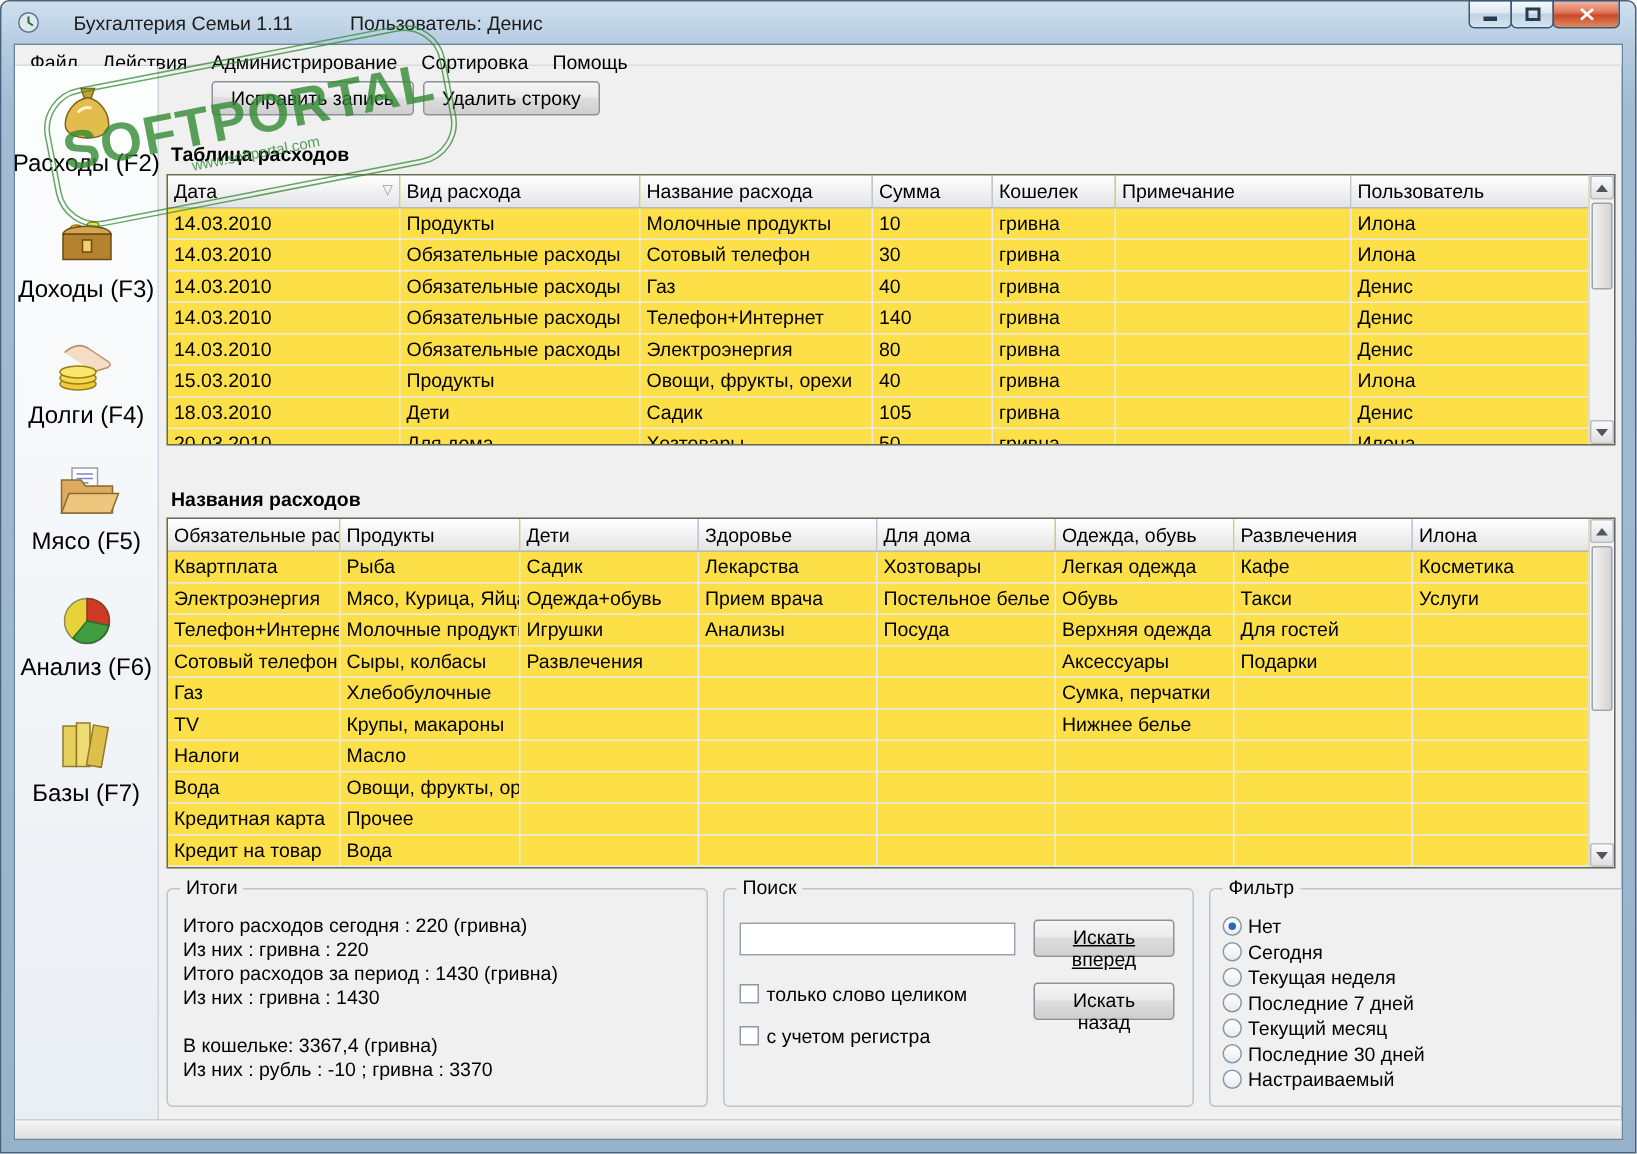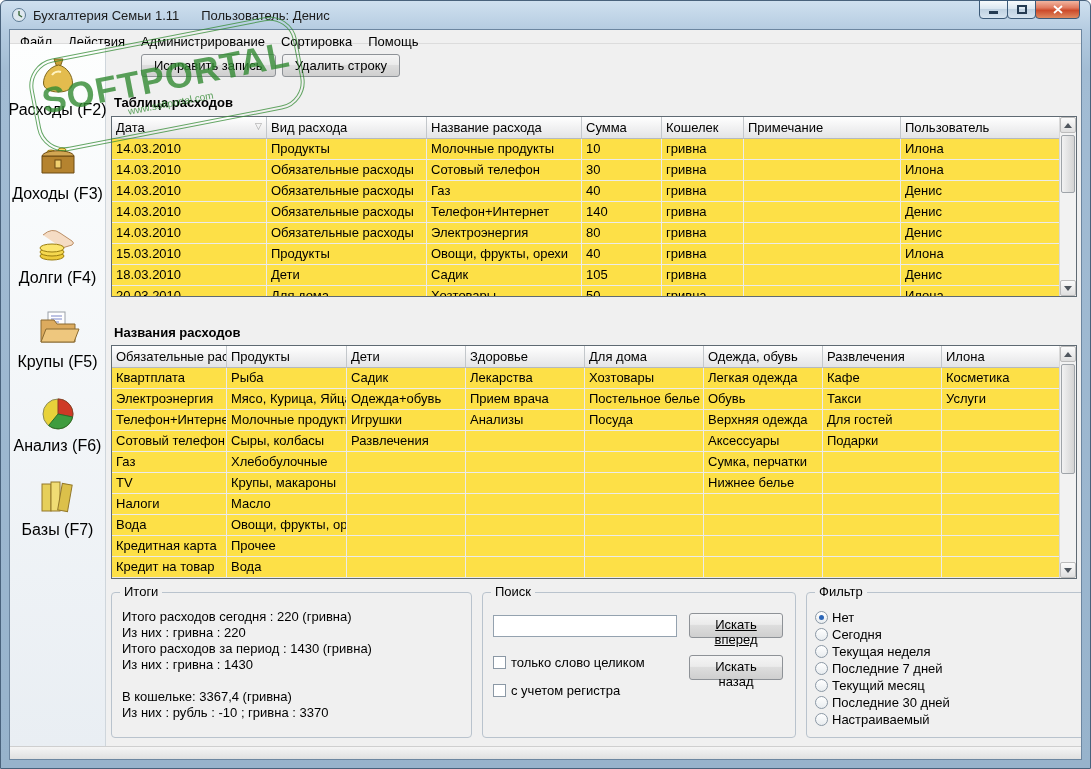--- a/index.html
+++ b/index.html
@@ -1,21 +1,21 @@
 <!DOCTYPE html>
 <html><head>
 <meta charset="utf-8">
 <style>
 *{margin:0;padding:0;box-sizing:border-box;}
 html,body{width:1091px;height:769px;}
 body{font-family:"Liberation Sans","DejaVu Sans",sans-serif;font-size:13px;color:#000;}
 
 
 .frame{width:1091px;height:769px;background:linear-gradient(180deg,#cfe0ef,#b4cbe0 30px,#a2bcd4 70px,#97b3cc);border:1px solid #49627c;border-radius:6px 6px 0 0;padding:0 8px 8px;position:relative;}
-.titlebar{height:28px;display:flex;align-items:center;padding:0 2px;position:relative;}
+.titlebar{height:28px;display:flex;align-items:center;padding:0 2px;position:relative;gap:16px;}
 .app-icon{display:inline-flex;margin-right:6px;}
 .title-text{color:#1b1b1b;}
 .user-text{color:#1b1b1b;margin-left:22px;}
 .win-btns{position:absolute;top:-1px;right:2px;display:flex;}
 .win-btn{width:29px;height:19px;border:1px solid #3c5a78;display:flex;align-items:center;justify-content:center;background:linear-gradient(#f7fafc,#dbe7f1 45%,#c0d2e2 50%,#d6e4f0);border-radius:0 0 4px 4px;margin-left:-1px;}
 .win-btn.close{width:45px;background:linear-gradient(#f2b5a0,#e07a5f 40%,#cc4a2a 55%,#e08a60);}
 .g-min{width:9px;height:3px;background:#243b52;margin-top:6px;}
 .g-max{width:10px;height:9px;border:2px solid #243b52;}
 
 .client{background:#f0f0f0;border:1px solid #6c86a0;height:731px;display:flex;flex-direction:column;}
@@ -156,21 +156,21 @@
           </div>
           <div class="sb-item">
             <span class="sb-icon">
               <svg width="46" height="46" viewBox="0 0 46 46">
                 <rect x="13" y="7" width="17" height="15" fill="#ffffff" stroke="#9aa0a8"></rect>
                 <path d="M16 11h11M16 14h11M16 17h8" stroke="#7a86c8" stroke-width="1"></path>
                 <path d="M6 15h13l3 4h18v18H6z" fill="#dcab5e" stroke="#8a6a30"></path>
                 <path d="M6 37l5-13h33l-5 13z" fill="#eec77e" stroke="#8a6a30"></path>
               </svg>
             </span>
-            <span class="sb-label">Крупы (F5)</span>
+            <span class="sb-label">Мясо (F5)</span>
           </div>
           <div class="sb-item">
             <span class="sb-icon">
               <svg width="46" height="46" viewBox="0 0 46 46">
                 <circle cx="23" cy="25" r="15" fill="#e8d23a" stroke="#8a8a5a"></circle>
                 <path d="M23 25V10a15 15 0 0 1 14.6 18z" fill="#cf3a26" stroke="#8a3a26"></path>
                 <path d="M23 25l14.6 3a15 15 0 0 1-24 8.5z" fill="#3f9c3f" stroke="#2a6e2a"></path>
               </svg>
             </span>
             <span class="sb-label">Анализ (F6)</span>

